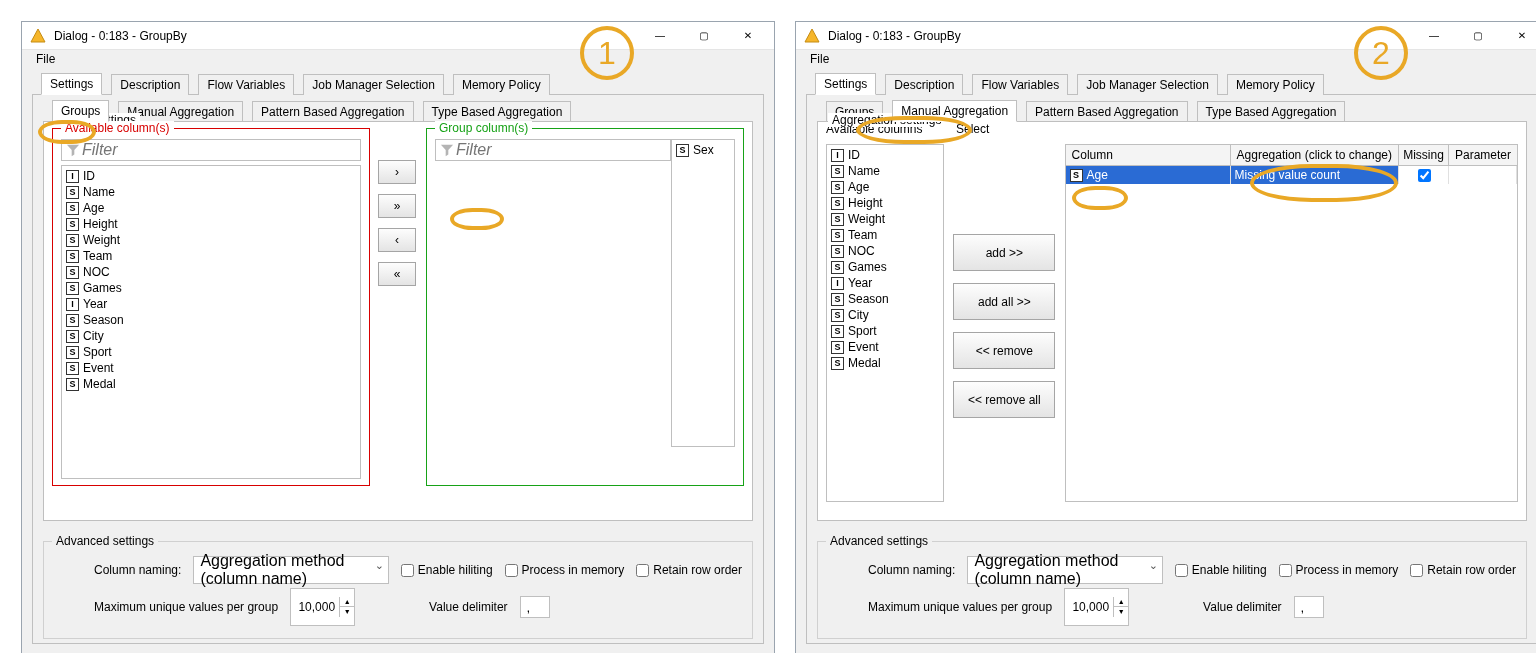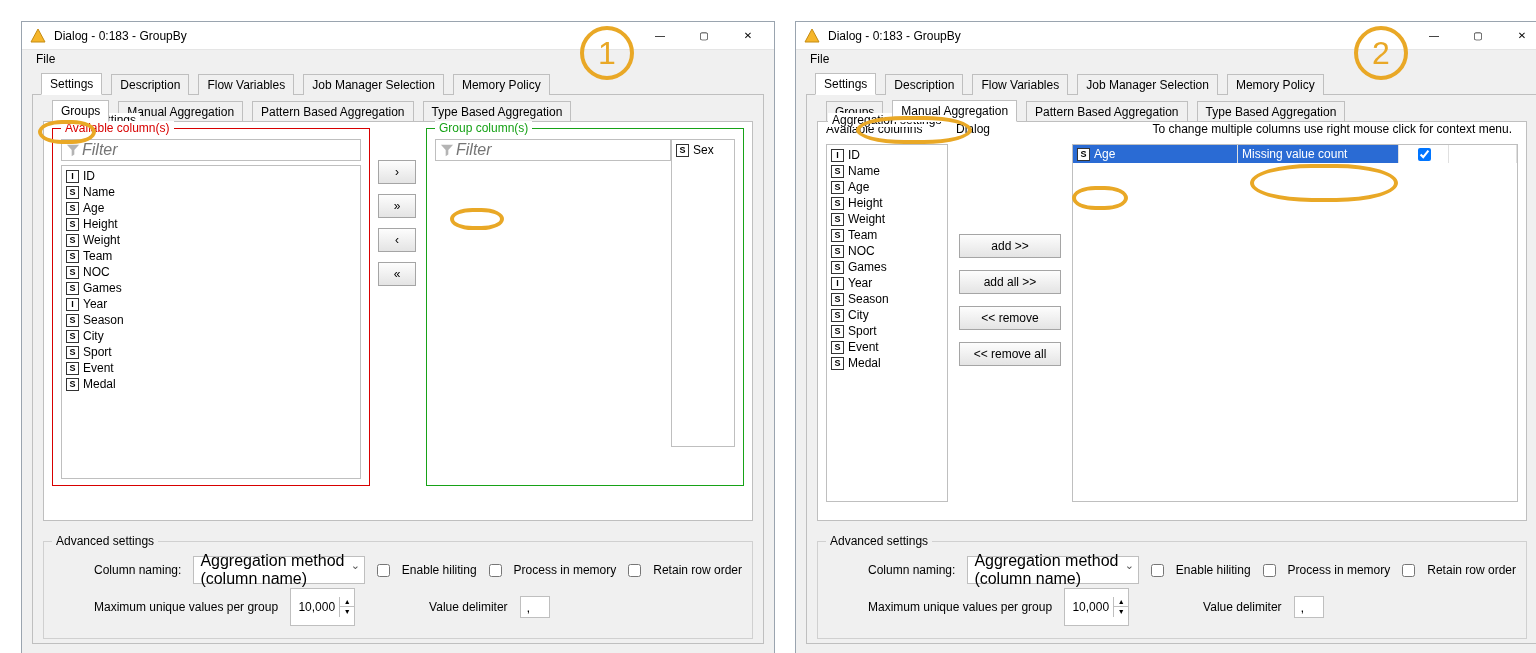--- a/index.html
+++ b/index.html
@@ -196,21 +196,21 @@
     display:flex; align-items:center;
     padding:0 18px 0 6px;
     position:relative;
     font-size:16px;
   }
   .combo::after {
     content:"⌄";
     position:absolute; right:4px; top:2px; font-size:11px; color:#555;
   }
   .chk {
-    display:flex; align-items:center; gap:12px;
+    display:flex; align-items:center; gap:4px;
   }
   .chk input { width:13px; height:13px; margin:0; }
   .spinner {
     display:flex; align-items:center;
     border:1px solid var(--border);
     background:#fff; height:38px;
   }
   .spinner input {
     border:none; outline:none; width:48px; text-align:right;
     padding:0 4px; font-size:12px;
@@ -276,21 +276,21 @@
     height:358px;
     overflow:auto;
   }
   .agg-col-mid {
     width:108px;
     display:flex; flex-direction:column; gap:12px;
     align-items:center;
     padding-top:90px;
   }
   .wide-btn {
-    width:102px; height:24px;
+    width:102px; height:37px;
     border:1px solid #a5a5a5;
     background:linear-gradient(#fdfdfd,#e4e4e4);
     display:flex; align-items:center; justify-content:center;
     font-size:12px;
   }
   .agg-right {
     flex:1;
     display:flex; flex-direction:column;
   }
   .agg-table {
@@ -549,22 +549,21 @@
      <div class="tabstrip inner">
        <div class="tab">Groups</div>
        <div class="tab active">Manual Aggregation</div>
        <div class="tab">Pattern Based Aggregation</div>
        <div class="tab">Type Based Aggregation</div>
      </div>
      <div class="tabpanel inner">
         <div style="position:absolute; top:-9px; left:10px; background:#fff; padding:0 4px;">Aggregation settings</div>
         <div class="agg-labels">
           <div class="l-left">Available columns</div>
-          <div class="l-mid">Dialog</div>
-          <div style="flex:1; text-align:right; padding-right:6px;">To change multiple columns use right mouse click for context menu.</div>
+          <div class="l-mid">Select</div>
         </div>
         <div class="agg-layout">
           <div class="agg-col-left" id="avail2">
               <div class="list-item">
                 <span class="type-badge">I</span>
                 <span>ID</span>
               </div>
               <div class="list-item">
                 <span class="type-badge">S</span>
                 <span>Name</span>
@@ -619,20 +618,26 @@
               </div>
             </div>
           <div class="agg-col-mid">
             <div class="wide-btn">add &gt;&gt;</div>
             <div class="wide-btn">add all &gt;&gt;</div>
             <div class="wide-btn">&lt;&lt; remove</div>
             <div class="wide-btn">&lt;&lt; remove all</div>
           </div>
           <div class="agg-right">
             <div class="agg-table">
+              <div class="agg-thead">
+                <div class="agg-th col-column">Column</div>
+                <div class="agg-th col-agg">Aggregation (click to change)</div>
+                <div class="agg-th col-miss">Missing</div>
+                <div class="agg-th col-param">Parameter</div>
+              </div>
               <div id="aggrows">
                   <div class="agg-row">
                     <div class="agg-td col-column">
                       <span class="type-badge">S</span>
                       <span>Age</span>
                     </div>
                     <div class="agg-td col-agg">Missing value count</div>
                     <div class="agg-td col-miss">
                       <input type="checkbox" checked="" style="">
                     </div>

